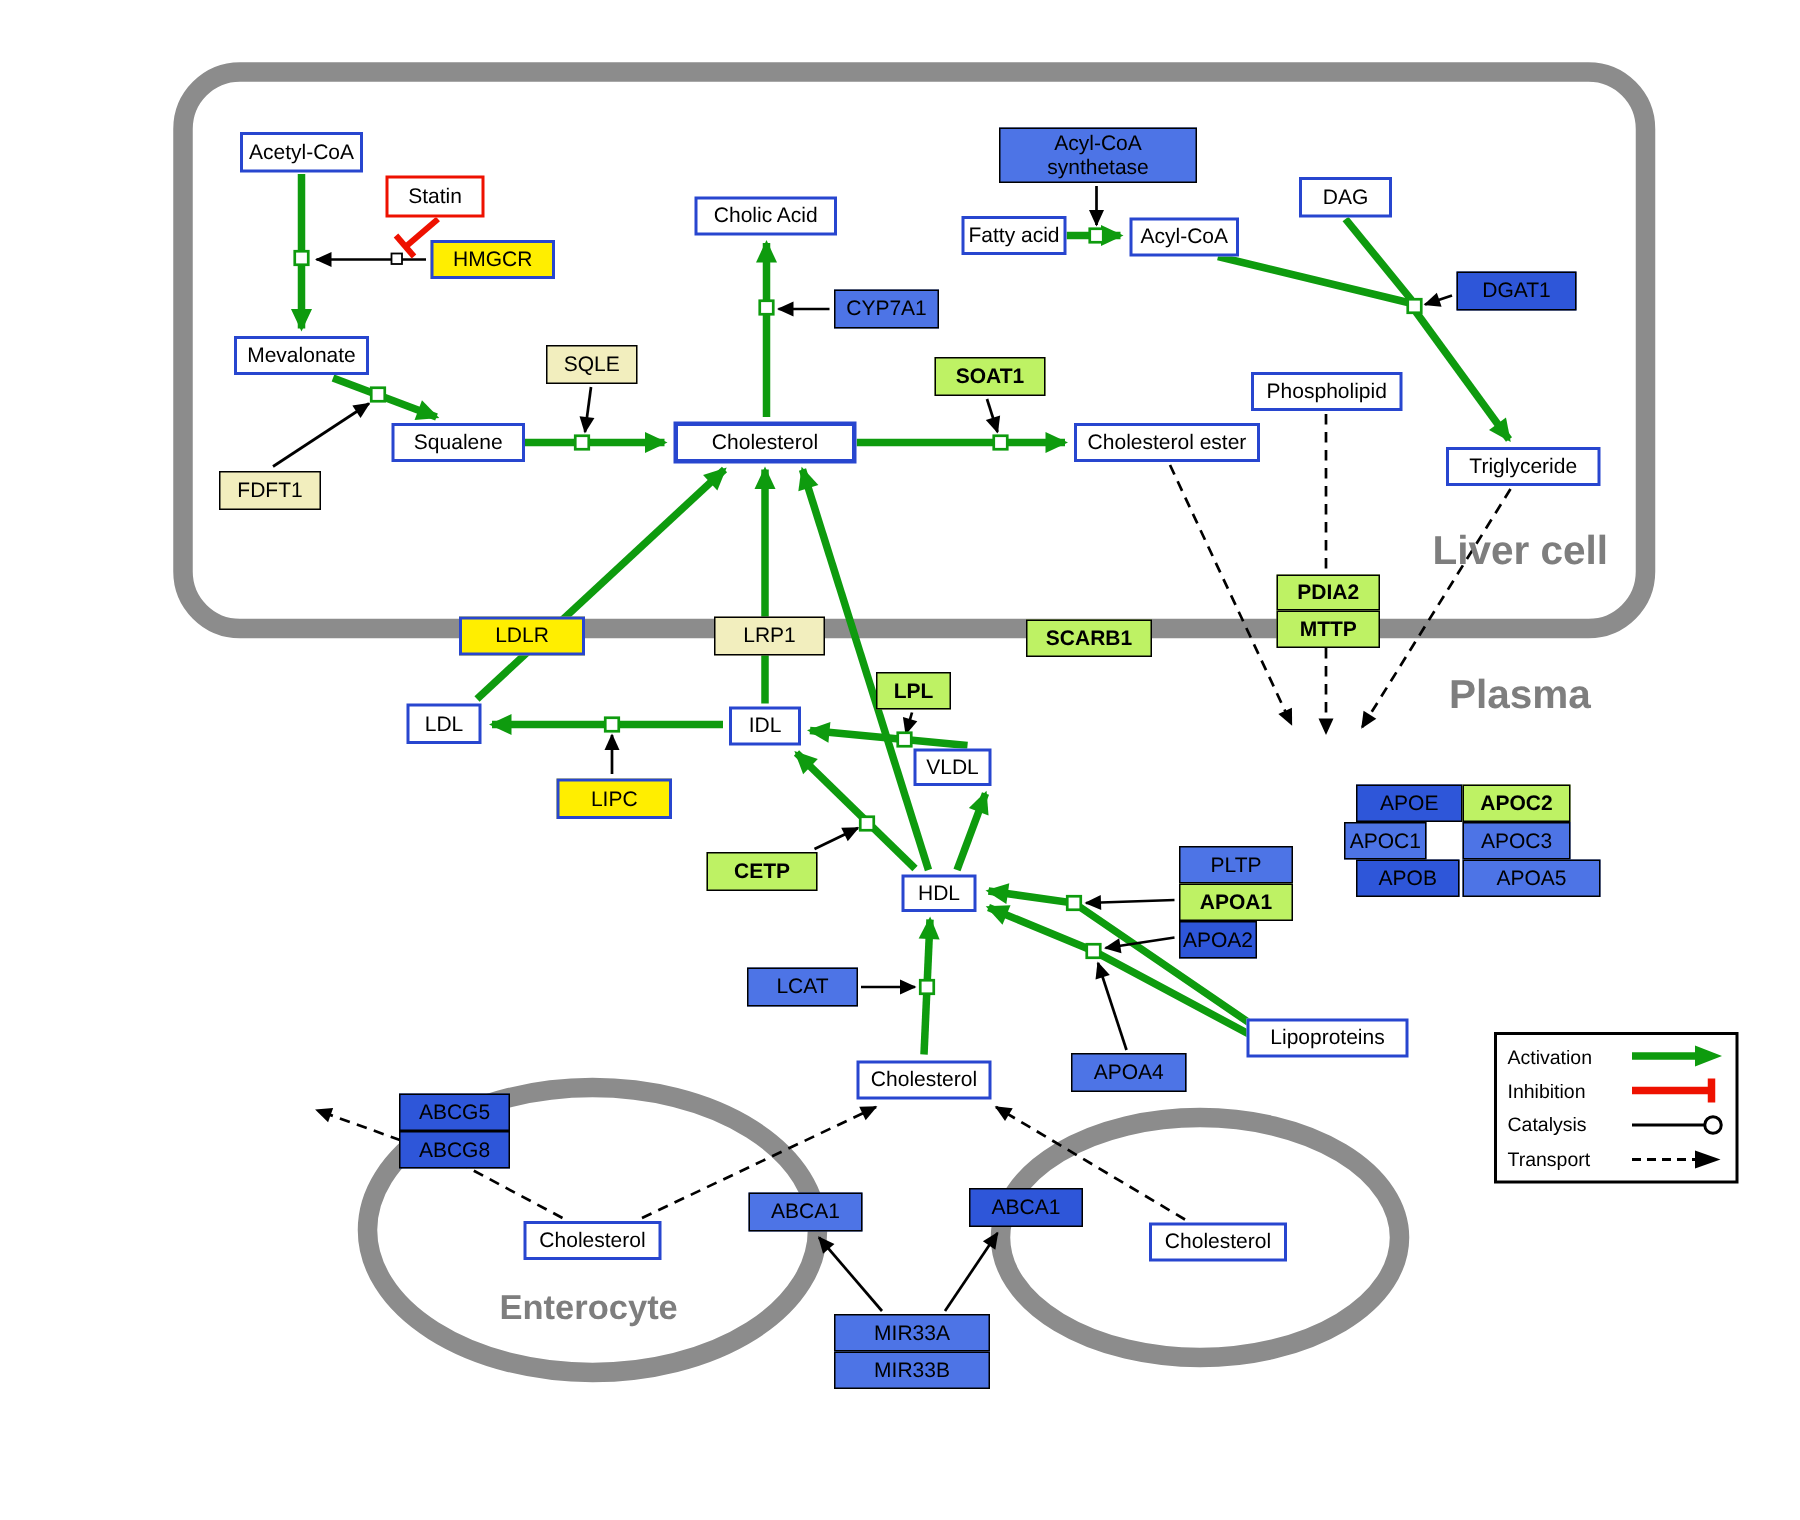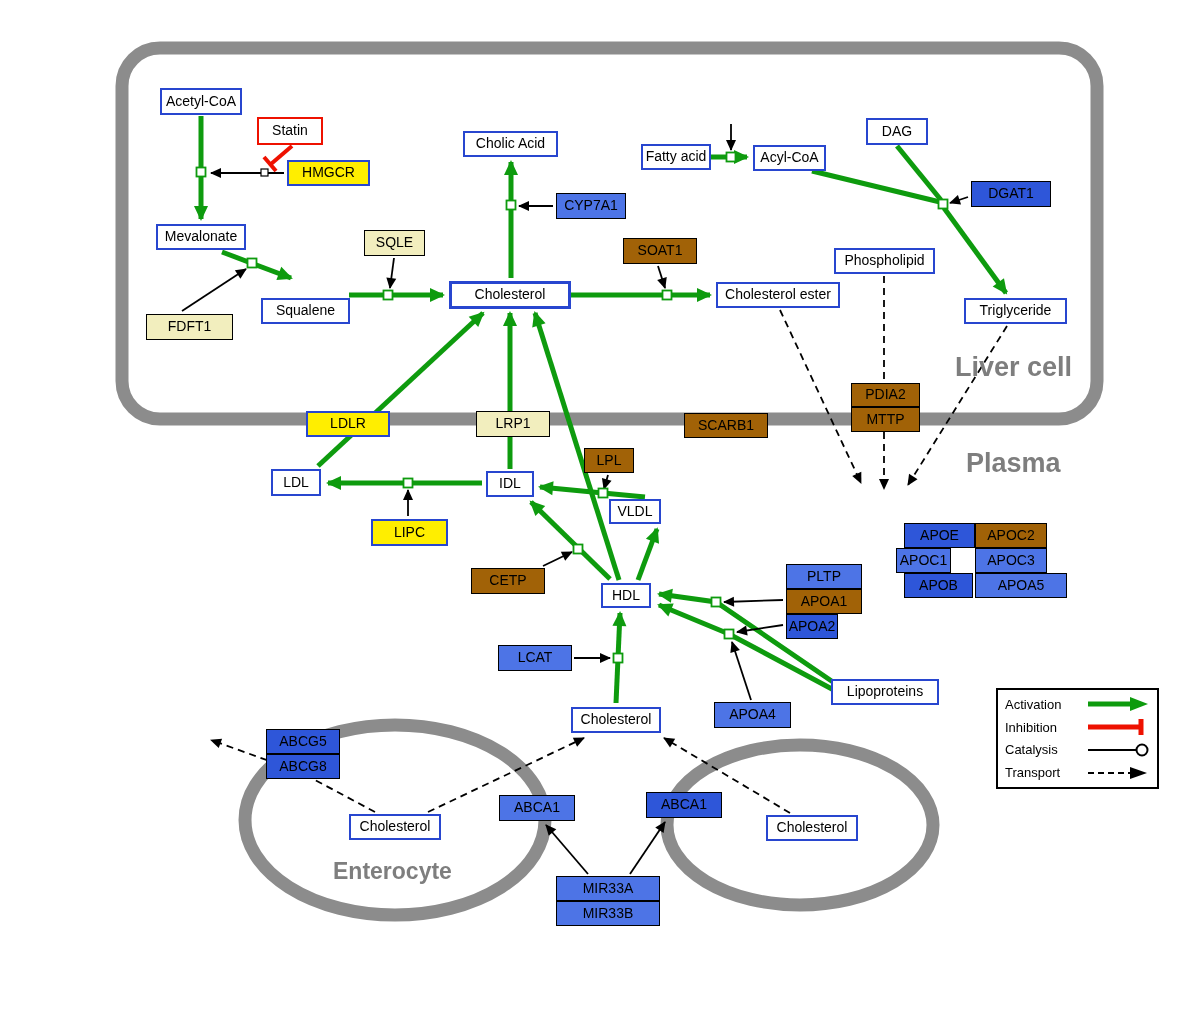--- a/index.html
+++ b/index.html
@@ -21,21 +21,21 @@
 
   .node {
     position:absolute; display:flex; align-items:center; justify-content:center;
     text-align:center; font-size:14px; line-height:1.12; color:#000;
   }
   .metabolite { background:#ffffff; border:2px solid #2846cf; }
   .metabolite.bold { border-width:3px; }
   .statin { background:#ffffff; border:2.5px solid #ee1100; }
   .yellow { background:#ffee00; border:2px solid #2846cf; }
   .paleyellow { background:#f2eebe; border:1.2px solid #000; }
-  .blue-light { background:#a16207; border:1.2px solid #000; }
+  .blue-light { background:#bef264; border:1.2px solid #000;font-weight:bold; }
   .blue-med { background:#4d74e6; border:1.2px solid #000; }
   .blue-dark { background:#2e56d9; border:1.2px solid #000; }
   .wrap { padding:0 12px; }
 
   .comp-label { position:absolute; color:#7e7e7e; font-weight:bold; white-space:nowrap; }
 
   .legend {
     position:absolute; left:996px; top:688px; width:163px; height:101px;
     border:2.5px solid #000; background:#fff;
     display:flex; flex-direction:column; justify-content:space-around; padding:3px 7px;
@@ -126,28 +126,29 @@
   </svg>
 
   <div class="comp-label" style="left:955px;top:352px;font-size:27px">Liver cell</div>
   <div class="comp-label" style="left:966px;top:448px;font-size:27px">Plasma</div>
   <div class="comp-label" style="left:333px;top:858px;font-size:23px">Enterocyte</div>
 
   <div class="node metabolite" style="left:160px;top:88px;width:82px;height:27px">Acetyl-CoA</div>
   <div class="node statin" style="left:257px;top:117px;width:66px;height:28px">Statin</div>
   <div class="node yellow" style="left:287px;top:160px;width:83px;height:26px">HMGCR</div>
   <div class="node metabolite" style="left:156px;top:224px;width:90px;height:26px">Mevalonate</div>
-  <div class="node paleyellow" style="left:146px;top:314px;width:87px;height:26px">FDFT1</div>
-  <div class="node metabolite" style="left:261px;top:298px;width:89px;height:26px">Squalene</div>
+  <div class="node paleyellow" style="left:146px;top:314px;width:68px;height:26px">FDFT1</div>
+  <div class="node metabolite" style="left:261px;top:282px;width:89px;height:26px">Squalene</div>
   <div class="node paleyellow" style="left:364px;top:230px;width:61px;height:26px">SQLE</div>
   <div class="node metabolite" style="left:463px;top:131px;width:95px;height:26px">Cholic Acid</div>
   <div class="node blue-med" style="left:556px;top:193px;width:70px;height:26px">CYP7A1</div>
   <div class="node metabolite bold" style="left:449px;top:281px;width:122px;height:28px">Cholesterol</div>
   <div class="node blue-light" style="left:623px;top:238px;width:74px;height:26px">SOAT1</div>
   <div class="node metabolite" style="left:716px;top:282px;width:124px;height:26px">Cholesterol ester</div>
+  <div class="node blue-med wrap" style="left:666px;top:85px;width:132px;height:37px">Acyl-CoA synthetase</div>
   <div class="node metabolite" style="left:641px;top:144px;width:70px;height:26px">Fatty acid</div>
   <div class="node metabolite" style="left:753px;top:145px;width:73px;height:26px">Acyl-CoA</div>
   <div class="node metabolite" style="left:866px;top:118px;width:62px;height:27px">DAG</div>
   <div class="node blue-dark" style="left:971px;top:181px;width:80px;height:26px">DGAT1</div>
   <div class="node metabolite" style="left:834px;top:248px;width:101px;height:26px">Phospholipid</div>
   <div class="node metabolite" style="left:964px;top:298px;width:103px;height:26px">Triglyceride</div>
   <div class="node blue-light" style="left:851px;top:383px;width:69px;height:24px">PDIA2</div>
   <div class="node blue-light" style="left:851px;top:407px;width:69px;height:25px">MTTP</div>
 
   <div class="node yellow" style="left:306px;top:411px;width:84px;height:26px">LDLR</div>

